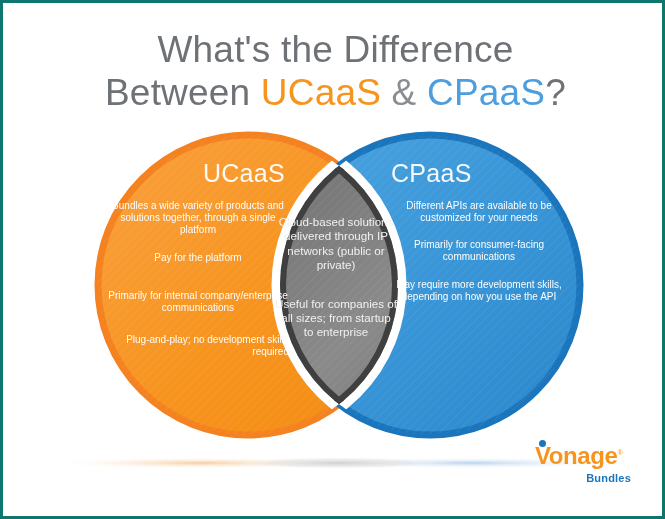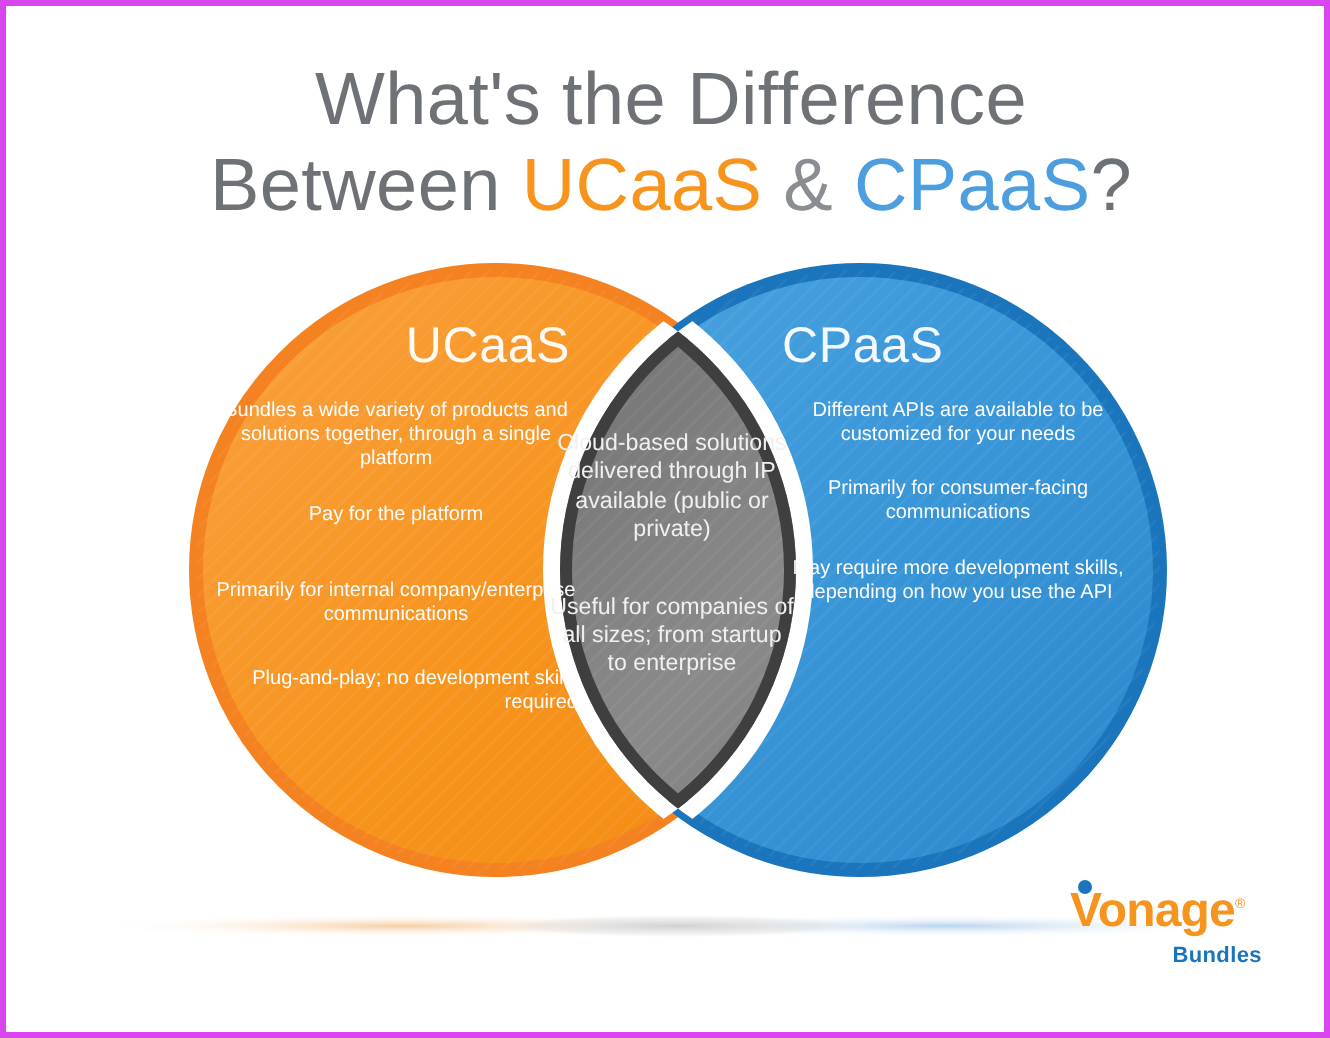--- a/index.html
+++ b/index.html
@@ -12,21 +12,21 @@
     height: 519px;
     overflow: hidden;
     font-family: "Liberation Sans", sans-serif;
   }
 
   #infographic {
     position: relative;
     width: 665px;
     height: 519px;
     box-sizing: border-box;
-    border: 3px solid #d946ef;
+    border: 3px solid #0f766e;
     background: #ffffff;
     overflow: hidden;
   }
 
   
   .title-block {
     position: absolute;
     top: 26px;
     left: 0;
     width: 665px;
@@ -256,21 +256,21 @@
 
     <div id="left-lobe" class="lobe-text">
       <span class="lobe-head">UCaaS</span>
       <div class="bullet b-1">Bundles a wide variety of products and solutions together, through a single platform</div>
       <div class="bullet b-2">Pay for the platform</div>
       <div class="bullet b-3">Primarily for internal company/enterprise communications</div>
       <div class="bullet b-4">Plug-and-play; no development skills required</div>
     </div>
 
     <div id="center-lens">
-      <div class="bullet c-1">Cloud-based solutions delivered through IP available (public or private)</div>
+      <div class="bullet c-1">Cloud-based solutions delivered through IP networks (public or private)</div>
       <div class="bullet c-2">Useful for companies of all sizes; from startup to enterprise</div>
     </div>
 
     <div id="right-lobe" class="lobe-text">
       <span class="lobe-head">CPaaS</span>
       <div class="bullet b-1">Different APIs are available to be customized for your needs</div>
       <div class="bullet b-3">Primarily for consumer-facing communications</div>
       <div class="bullet b-4">May require more development skills, depending on how you use the API</div>
     </div>
   </div>

